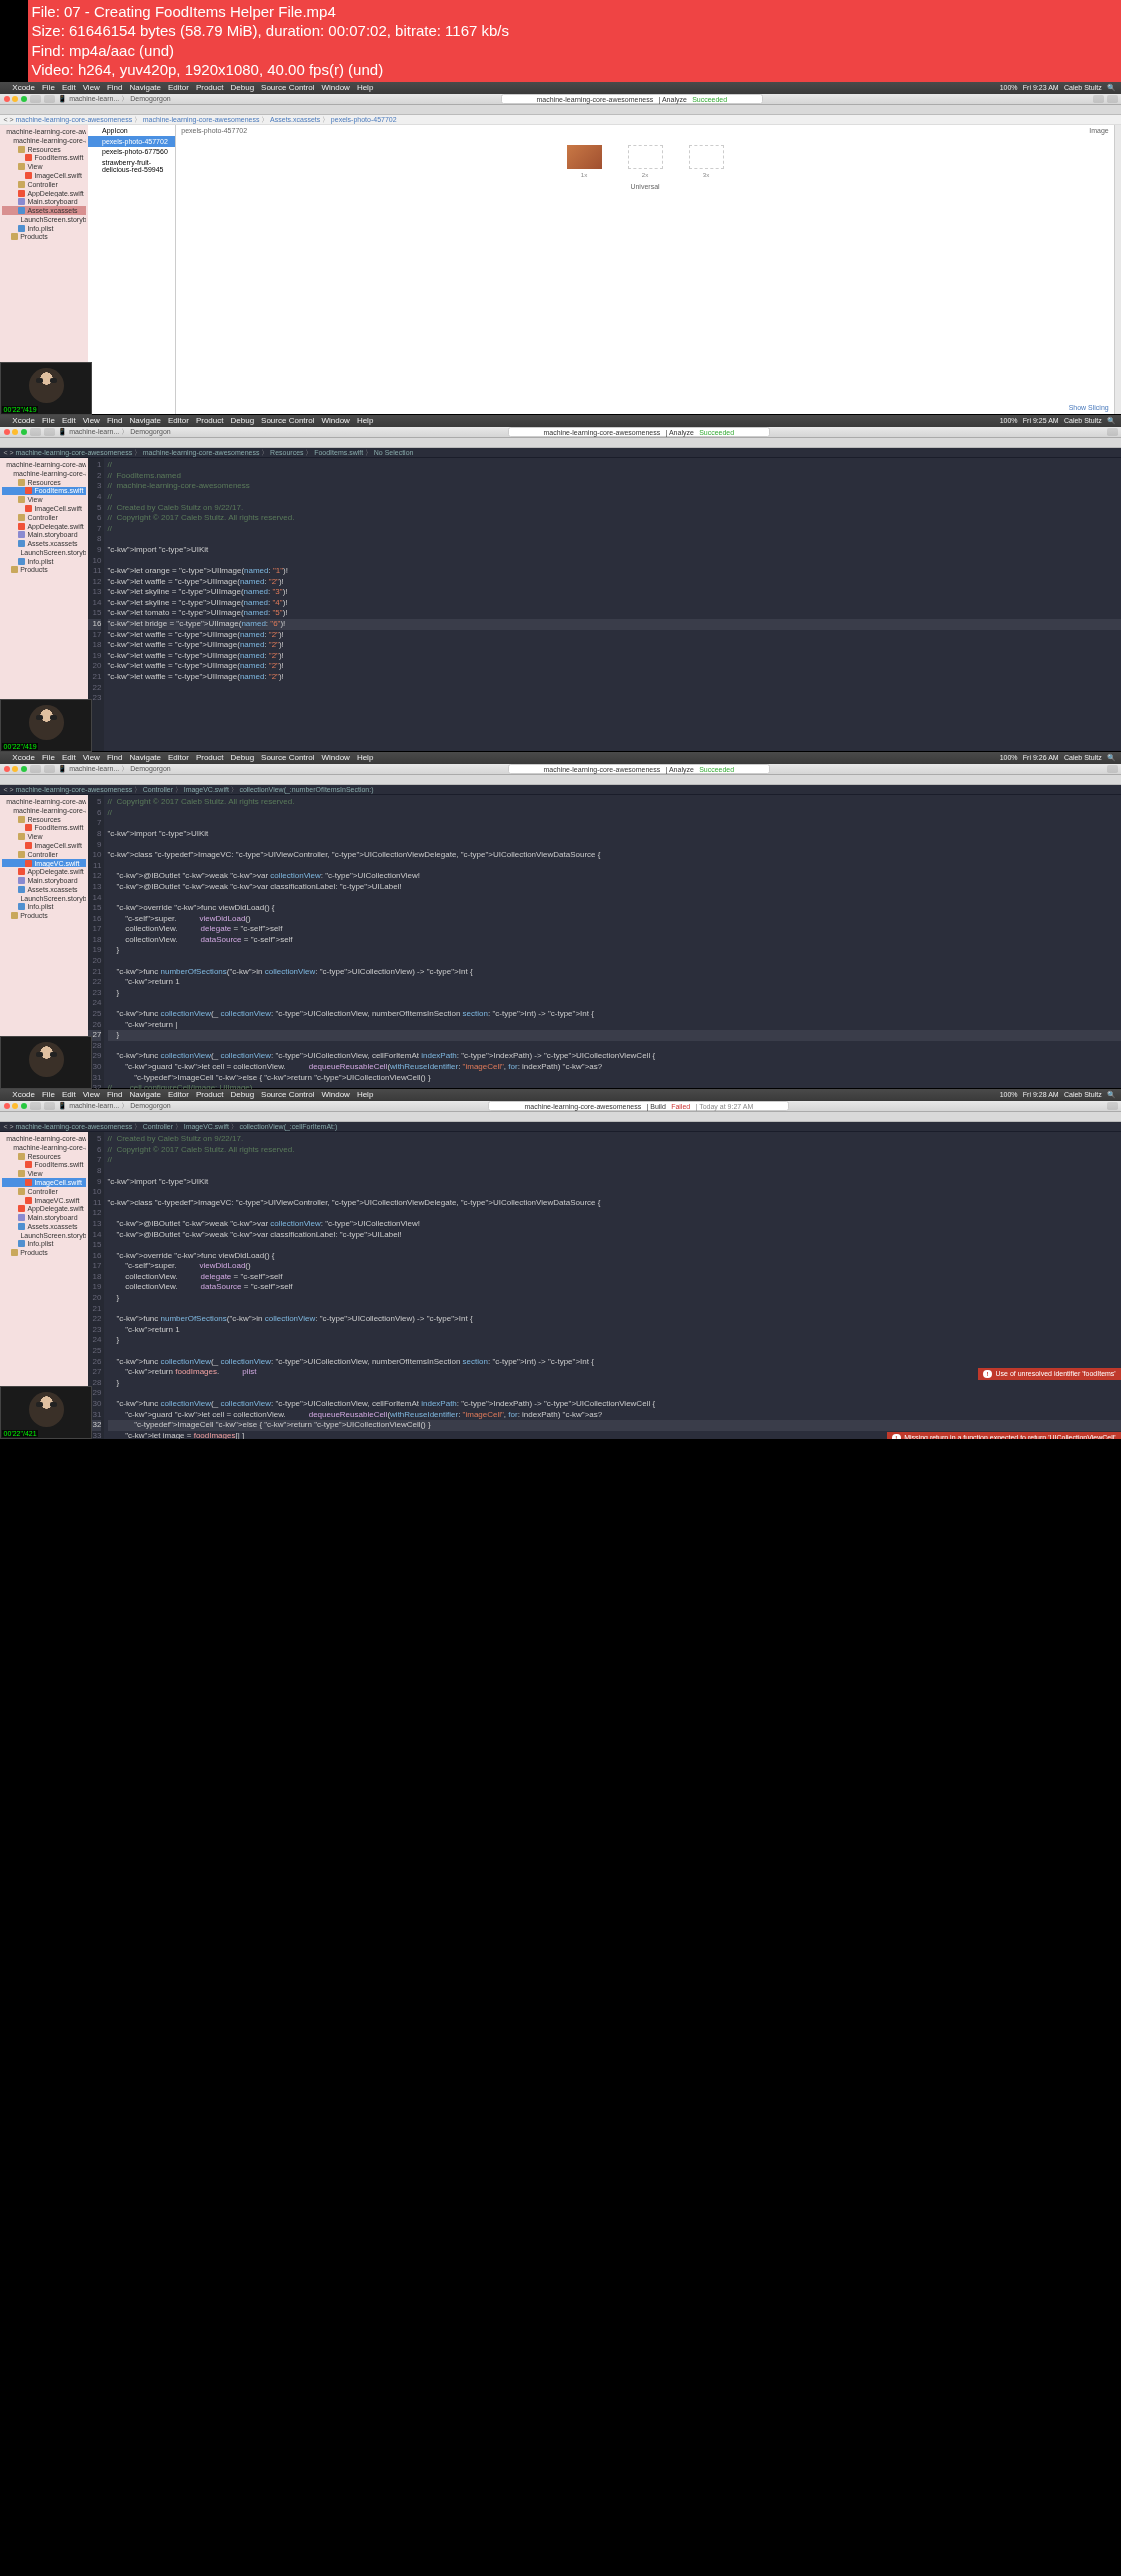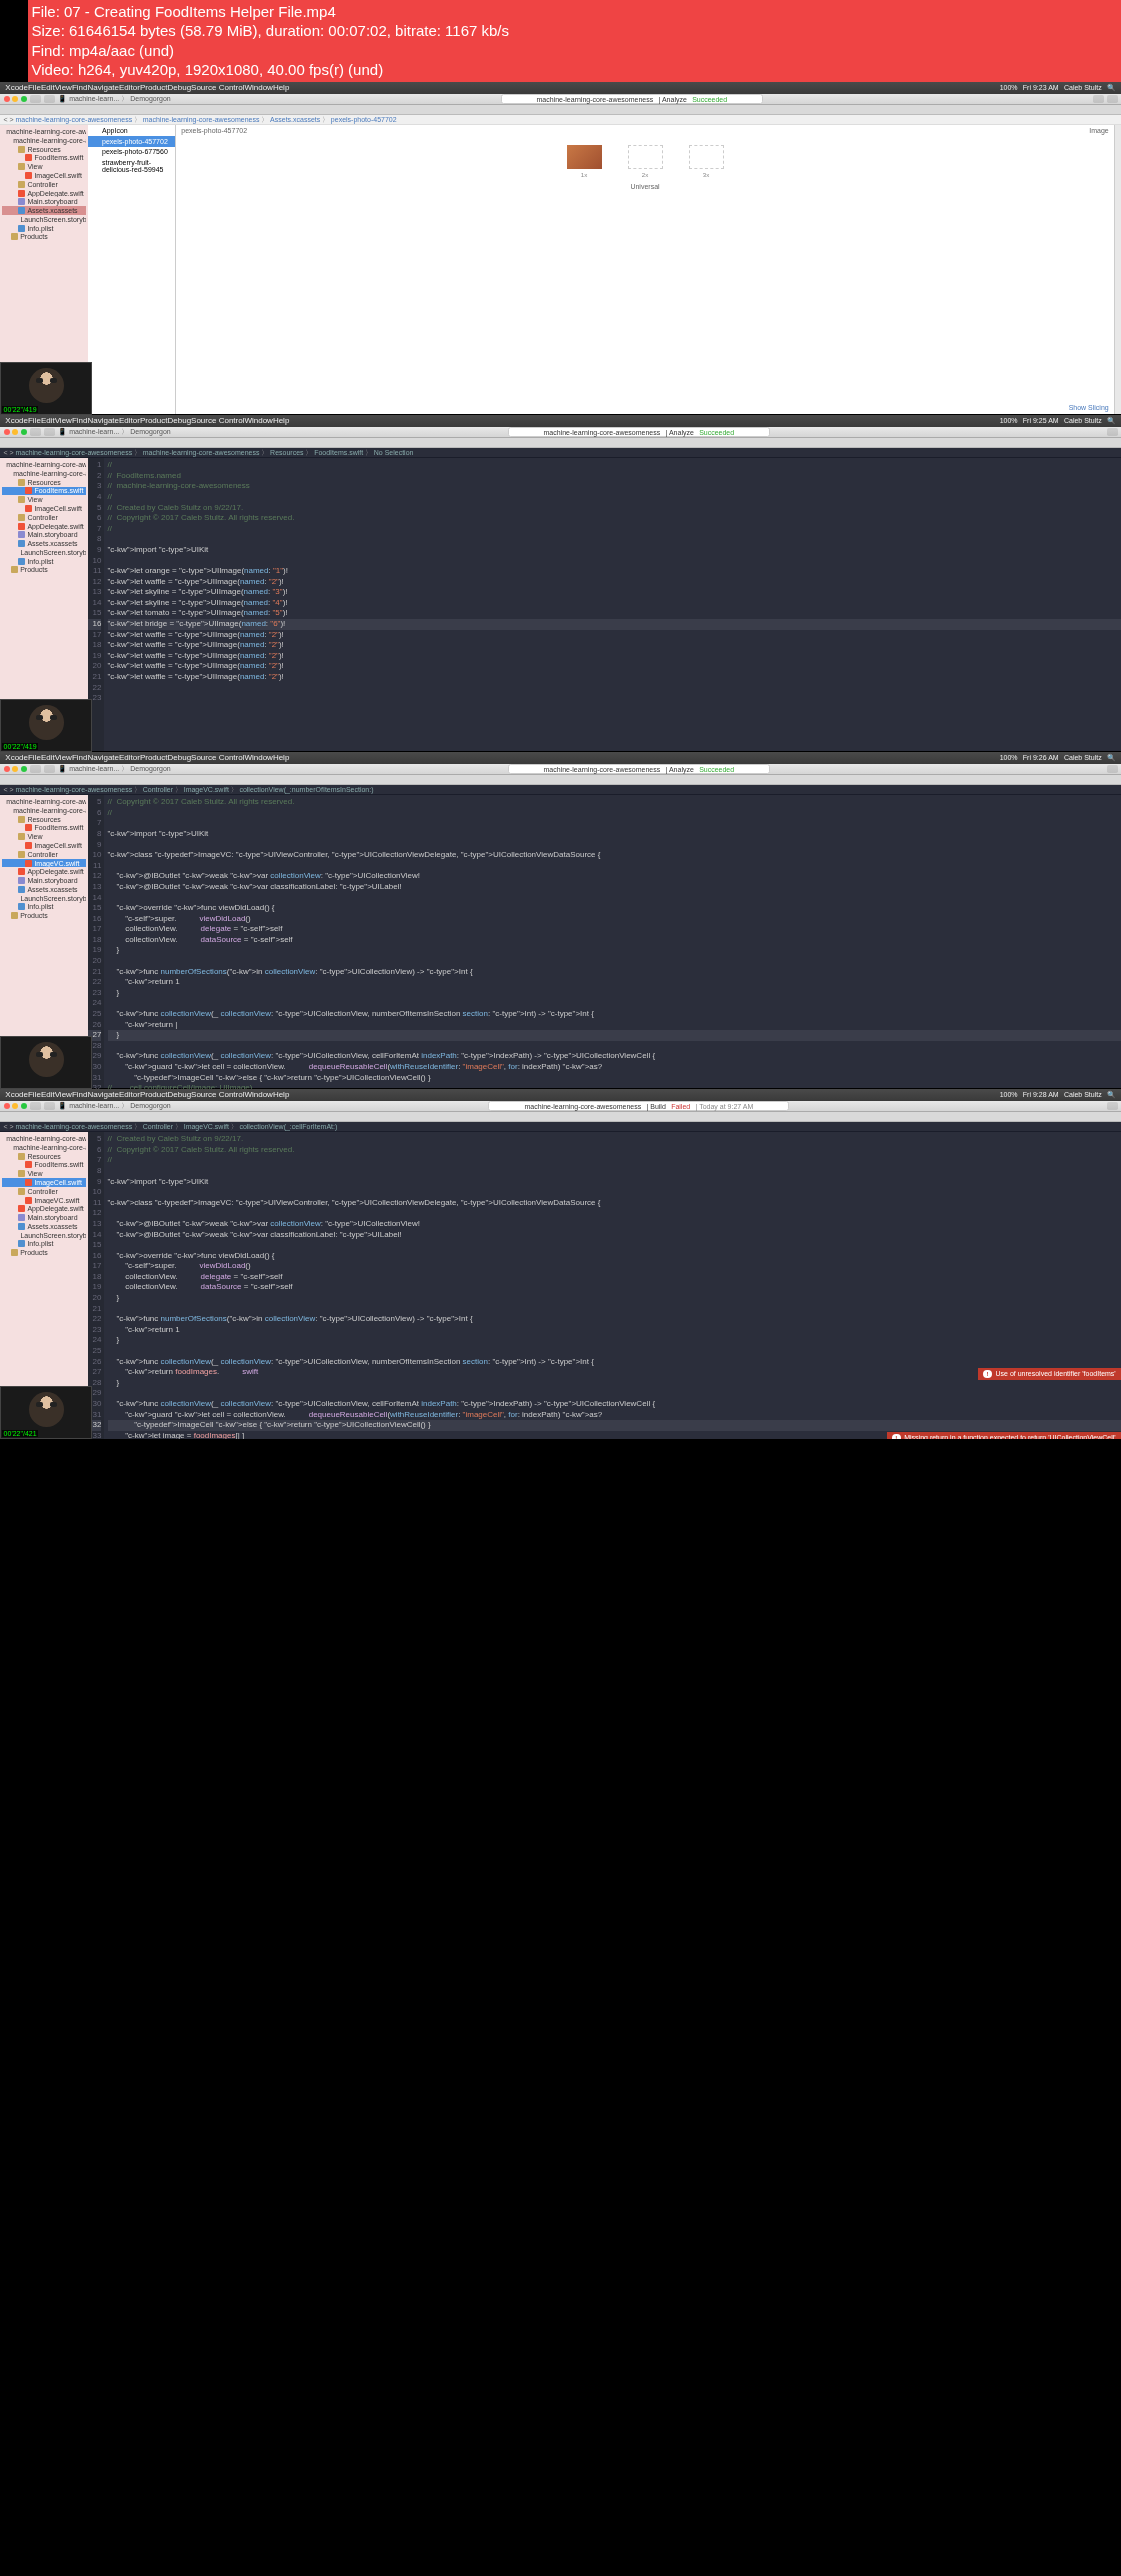--- a/index.html
+++ b/index.html
@@ -1,19 +1,19 @@
 <!DOCTYPE html>
 <html style="font-size:14px"><head>
 <meta charset="utf-8">
 <style>
 * { margin: 0; padding: 0; box-sizing: border-box; font-family: -apple-system, "Helvetica Neue", sans-serif; }
 body { background: #000; width: 1121px; font-size: 8.8px; }
 .video-info { color: #fff; padding: 1.8px 3.5px; font-size: 15px; line-height: 1.3; background: #ef4444; margin-left: 28px; }
 .pane { position: relative; width: 100%; }
-.menubar { background: linear-gradient(#4a4a4a, #3a3a3a); height: 12.3px; display: flex; align-items: center; padding: 0 5.3px; color: #eee; font-size: 8px; }
+.menubar { background: linear-gradient(#4a4a4a, #3a3a3a); height: 12.3px; display: flex; align-items: center; padding: 0 5.3px; gap: 7px; color: #eee; font-size: 8px; }
 .menubar .apple { font-size: 8.8px; }
 .menubar .right { margin-left: auto; display: flex; gap: 5.3px; align-items: center; }
 .menubar .right span { font-size: 7px; }
 .toolbar { background: linear-gradient(#e8e8e8, #d5d5d5); height: 11.4px; display: flex; align-items: center; padding: 0 3.5px; gap: 3.5px; border-bottom: 0.9px solid #aaa; }
 .traffic { display: flex; gap: 2.6px; }
 .dot { width: 6.1px; height: 6.1px; border-radius: 50%; }
 .dot.r { background: #ff5f57; } .dot.y { background: #febc2e; } .dot.g { background: #28c840; }
 .toolbar .btn { width: 10.5px; height: 8.8px; background: rgba(0,0,0,0.1); border-radius: 1.8px; }
 .toolbar .center { flex: 1; display: flex; justify-content: center; }
 .toolbar .status { background: #fff; border: 0.9px solid #ccc; border-radius: 2.6px; padding: 0.9px 35px; font-size: 7px; color: #333; display: flex; gap: 5.3px; }
@@ -718,21 +718,21 @@
           <div class="line">        <span class="&lt;span">"c-self"</span>&gt;super.<span class="c-prop">viewDidLoad</span>()</div>
           <div class="line">        collectionView.<span class="c-prop">delegate</span> = <span class="&lt;span">"c-self"</span>&gt;self</div>
           <div class="line">        collectionView.<span class="c-prop">dataSource</span> = <span class="&lt;span">"c-self"</span>&gt;self</div>
           <div class="line">    }</div>
           <div class="line"></div>
           <div class="line">    <span class="&lt;span">"c-kw"</span>&gt;func <span class="c-func">numberOfSections</span>(<span class="&lt;span">"c-kw"</span>&gt;in <span class="c-func">collectionView</span>: <span class="&lt;span">"c-type"</span>&gt;UICollectionView) -&gt; <span class="&lt;span">"c-type"</span>&gt;Int {</div>
           <div class="line">        <span class="&lt;span">"c-kw"</span>&gt;return 1</div>
           <div class="line">    }</div>
           <div class="line"></div>
           <div class="line">    <span class="&lt;span">"c-kw"</span>&gt;func <span class="c-func">collectionView</span>(_ <span class="c-func">collectionView</span>: <span class="&lt;span">"c-type"</span>&gt;UICollectionView, numberOfItemsInSection <span class="c-func">section</span>: <span class="&lt;span">"c-type"</span>&gt;Int) -&gt; <span class="&lt;span">"c-type"</span>&gt;Int {</div>
-          <div class="line">        <span class="&lt;span">"c-kw"</span>&gt;return <span class="c-err">foodImages</span>.<span class="c-prop">swift</span></div>
+          <div class="line">        <span class="&lt;span">"c-kw"</span>&gt;return <span class="c-err">foodImages</span>.<span class="c-prop">plist</span></div>
           <div class="line">    }</div>
           <div class="line"></div>
           <div class="line">    <span class="&lt;span">"c-kw"</span>&gt;func <span class="c-func">collectionView</span>(_ <span class="c-func">collectionView</span>: <span class="&lt;span">"c-type"</span>&gt;UICollectionView, cellForItemAt <span class="c-func">indexPath</span>: <span class="&lt;span">"c-type"</span>&gt;IndexPath) -&gt; <span class="&lt;span">"c-type"</span>&gt;UICollectionViewCell {</div>
           <div class="line">        <span class="&lt;span">"c-kw"</span>&gt;guard <span class="&lt;span">"c-kw"</span>&gt;let cell = collectionView.<span class="c-prop">dequeueReusableCell</span>(<span class="c-func">withReuseIdentifier</span>: <span class="c-str">"imageCell"</span>, <span class="c-func">for</span>: indexPath) <span class="&lt;span">"c-kw"</span>&gt;as?</div>
           <div class="line hi">            <span class="&lt;span">"c-typedef"</span>&gt;ImageCell <span class="&lt;span">"c-kw"</span>&gt;else { <span class="&lt;span">"c-kw"</span>&gt;return <span class="&lt;span">"c-type"</span>&gt;UICollectionViewCell() }</div>
           <div class="line">        <span class="&lt;span">"c-kw"</span>&gt;let image = <span class="c-err">foodImages</span>[| ]</div>
           <div class="line"></div>
           <div class="line"></div>
           <div class="line">    }</div>
           <div class="line">}</div>

